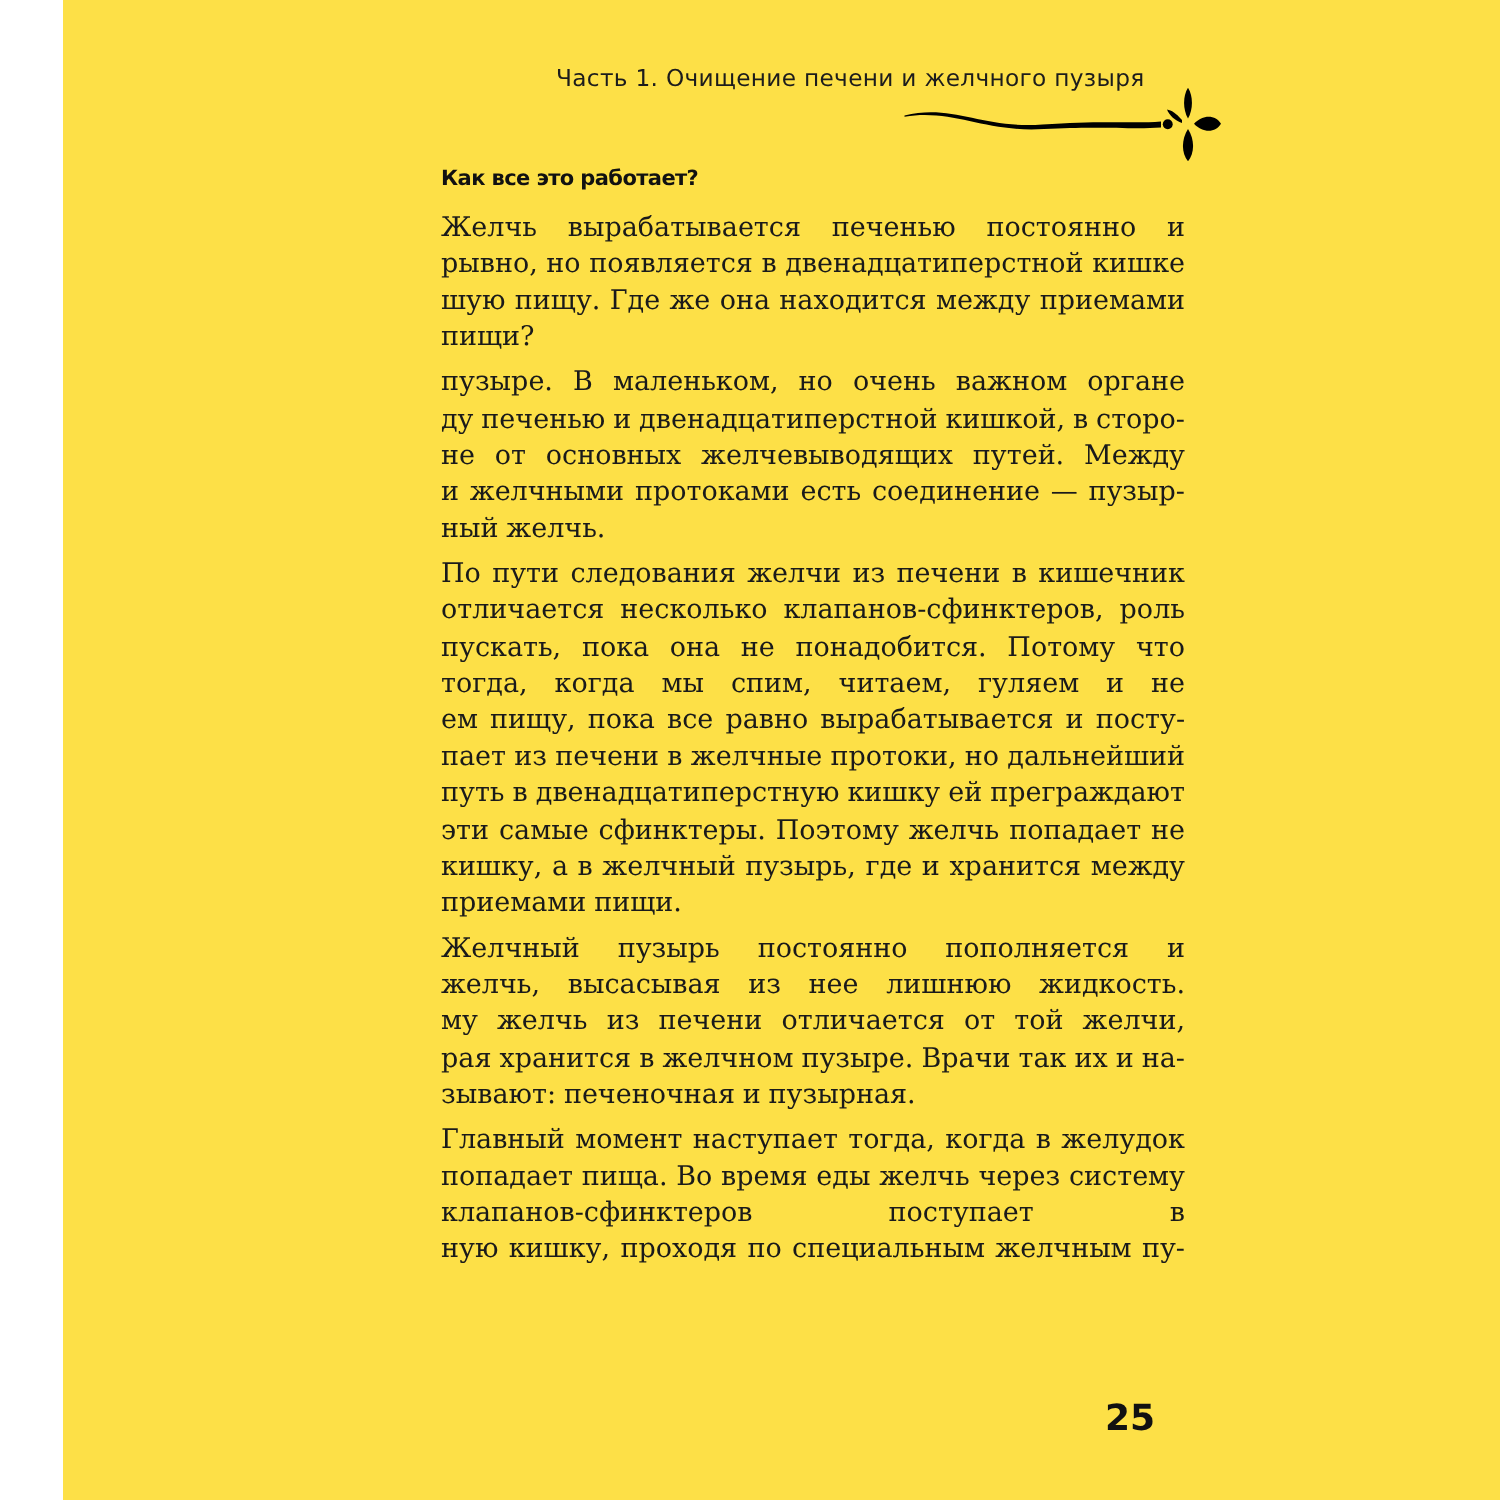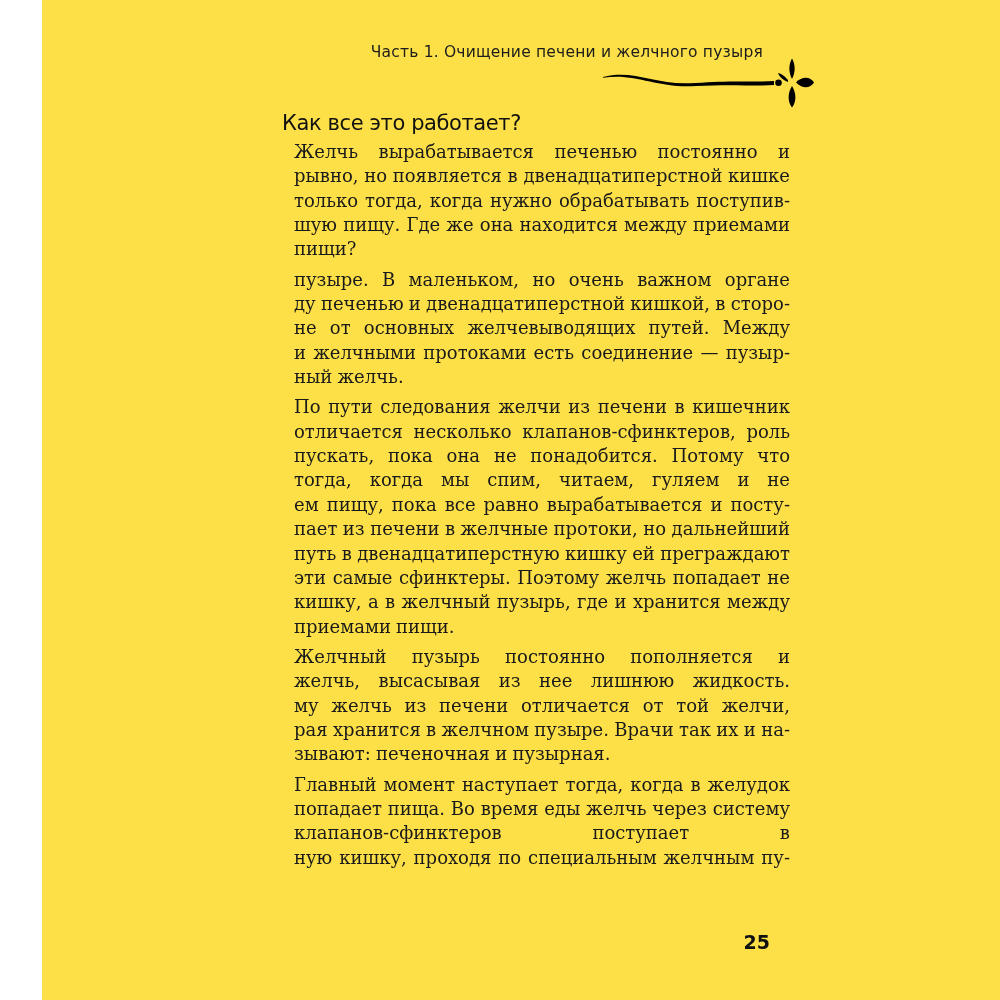--- a/index.html
+++ b/index.html
@@ -29,25 +29,25 @@
   }
   .flourish {
     position: absolute;
     left: 556px;
     top: 55px;
     width: 220px;
     height: 58px;
   }
   .chapter-heading {
     position: absolute;
-    left: 240px;
+    left: 252px;
     top: 111px;
     font-family: "DejaVu Sans", sans-serif;
-    font-weight: normal;
-    font-size: 21px;
+    font-weight: bold;
+    font-size: 14px;
     letter-spacing: -0.4px;
     color: #111111;
     white-space: nowrap;
   }
   .body-text {
     position: absolute;
     left: 252px;
     top: 140px;
     width: 496px;
     font-size: 18px;
@@ -69,21 +69,21 @@
   }
   .line.para-end {
     text-align-last: left;
   }
   .page-number {
     position: absolute;
     top: 931px;
     right: 256px;
     font-family: "DejaVu Sans", sans-serif;
     font-weight: bold;
-    font-size: 19px;
+    font-size: 24px;
     color: #111111;
   }
 </style>
 </head>
 <body>
 
 <div class="page">
 
   <div class="running-header">Часть 1. Очищение печени и желчного пузыря</div>
 
@@ -104,21 +104,20 @@
     </g>
   </svg>
 
   <div class="chapter-heading">Как все это работает?</div>
 
   <div class="body-text">
 
     <div class="paragraph">
       <div class="line">Желчь вырабатывается печенью постоянно и непре-</div>
       <div class="line">рывно, но появляется в двенадцатиперстной кишке</div>
-      <div class="line">только тогда, когда нужно обрабатывать поступив-</div>
       <div class="line">шую пищу. Где же она находится между приемами</div>
       <div class="line para-end">пищи?</div>
     </div>
 
     <div class="paragraph">
       <div class="line">пузыре. В маленьком, но очень важном органе меж-</div>
       <div class="line">ду печенью и двенадцатиперстной кишкой, в сторо-</div>
       <div class="line">не от основных желчевыводящих путей. Между ним</div>
       <div class="line">и желчными протоками есть соединение — пузыр-</div>
       <div class="line para-end">ный желчь.</div>

